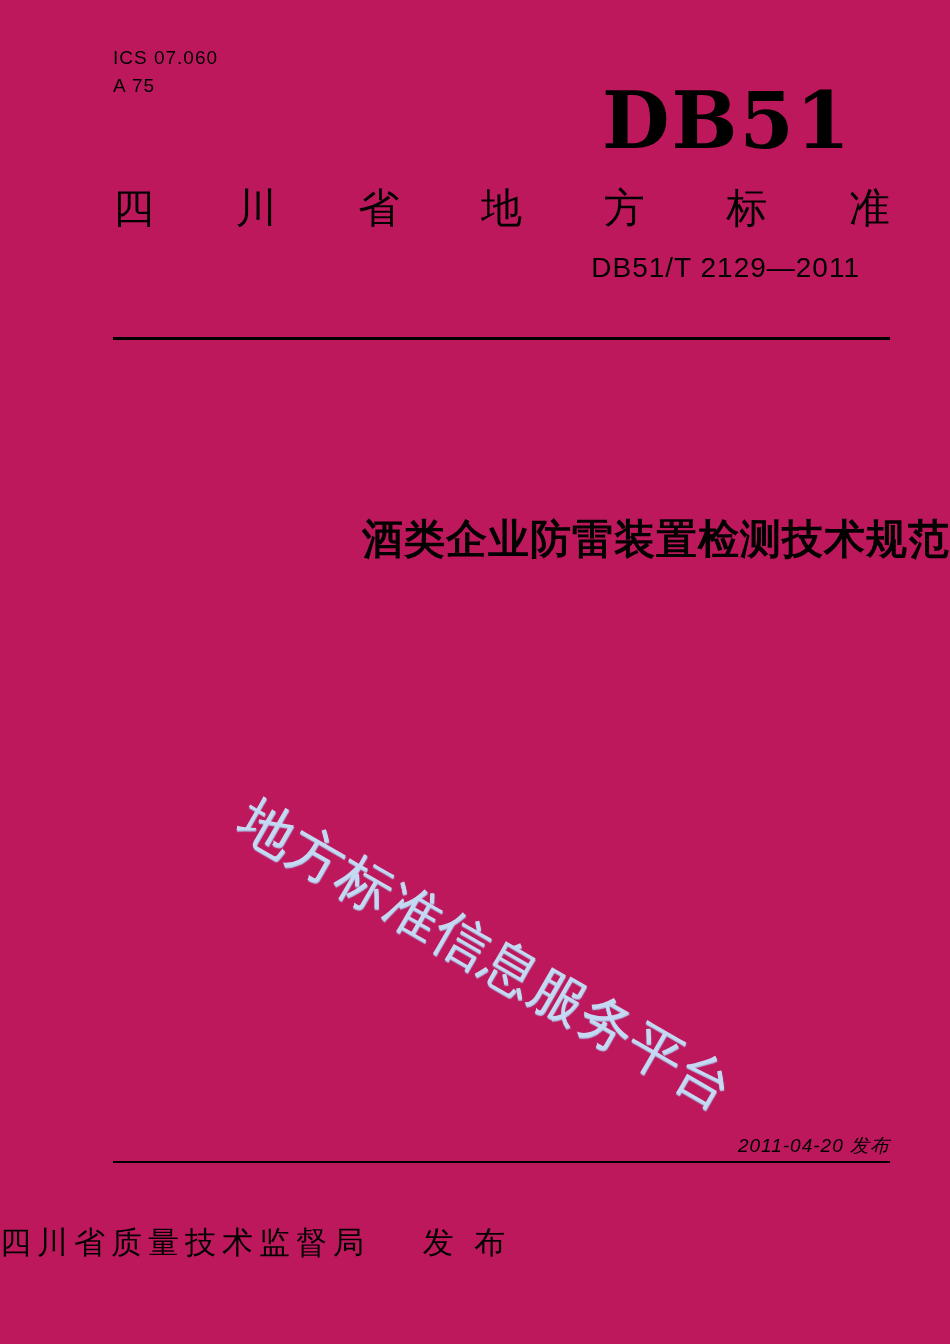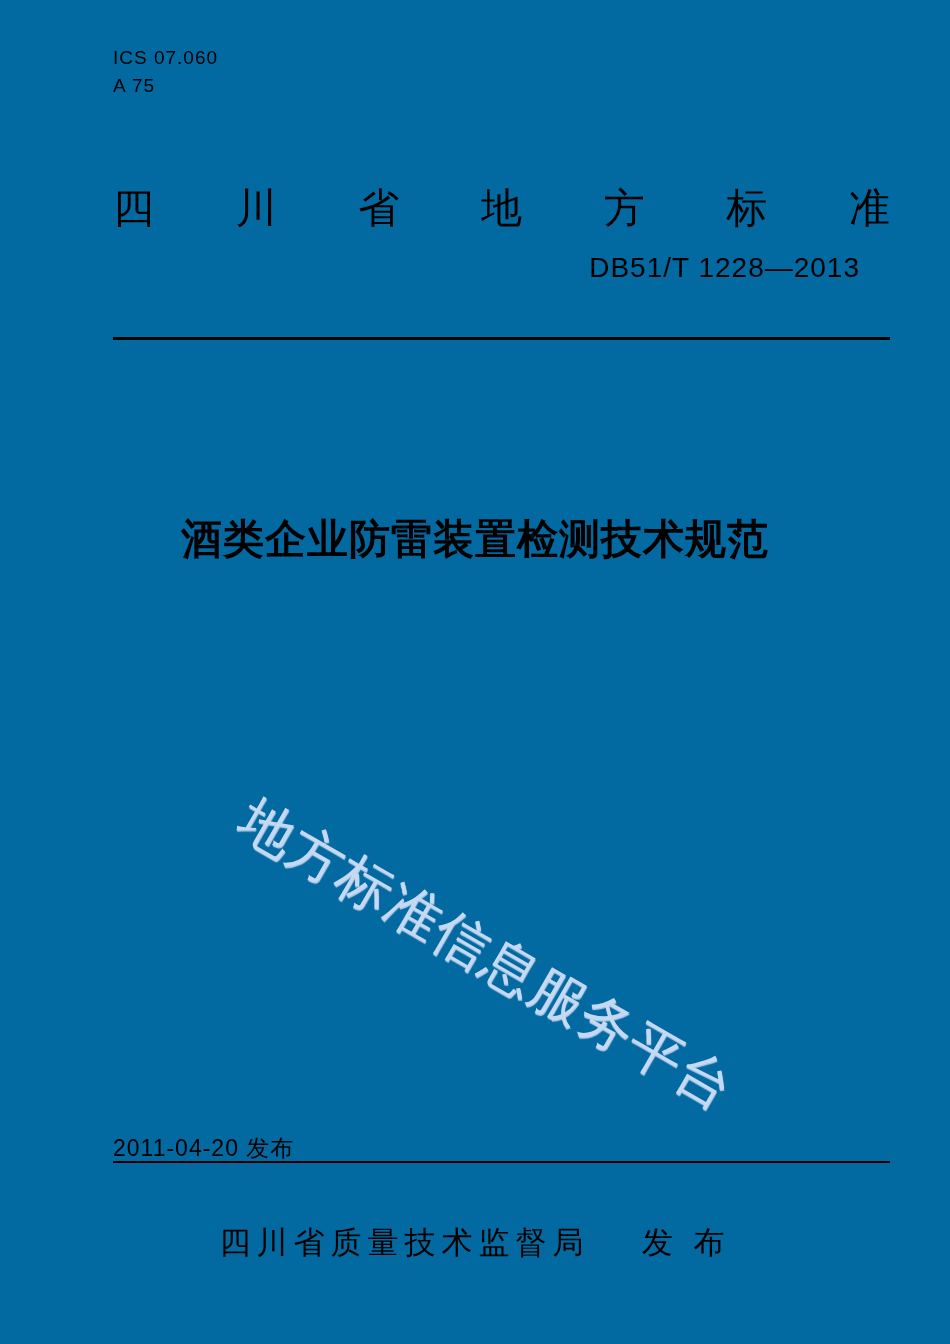--- a/index.html
+++ b/index.html
@@ -5,21 +5,21 @@
   * { margin: 0; padding: 0; box-sizing: border-box; }
   html, body { background: #ffffff; }
   body {
     font-family: "Liberation Sans", sans-serif;
     color: #000000;
   }
   .page {
     position: relative;
     width: 950px;
     height: 1344px;
-    background: #0369a1;
+    background: #be185d;
     overflow: hidden;
     margin: 0 auto;
   }
   .ics-block {
     position: absolute;
     left: 113px;
     top: 44px;
     font-size: 19px;
     line-height: 28px;
     letter-spacing: 1px;
@@ -58,21 +58,21 @@
     top: 337px;
     width: 777px;
     height: 3px;
     background: #000000;
   }
   .doc-title {
     position: absolute;
     left: 0;
     top: 512px;
     width: 950px;
-    text-align: center;
+    text-align: right;
     font-size: 41px;
     font-weight: bold;
     letter-spacing: 1px;
   }
   .watermark {
     position: absolute;
     left: 175px;
     top: 918px;
     width: 622px;
     text-align: center;
@@ -84,67 +84,68 @@
     color: #c6d9f2;
     text-shadow: 1px 1px 1px #aecbec;
     pointer-events: none;
   }
   .dates-row {
     position: absolute;
     left: 113px;
     top: 1133px;
     width: 777px;
     display: flex;
-    justify-content: space-between;
-    font-size: 23px;
+    justify-content: flex-end;
+    font-size: 19px;
     letter-spacing: 1px;
+    font-style: italic;
   }
   .date-item { white-space: nowrap; }
   .rule-bottom {
     position: absolute;
     left: 113px;
     top: 1161px;
     width: 777px;
     height: 2px;
     background: #000000;
   }
   .publisher-row {
     position: absolute;
     left: 0;
     top: 1222px;
     width: 950px;
-    text-align: center;
     font-size: 31px;
     letter-spacing: 6px;
     white-space: nowrap;
   }
   .publish-label { margin-left: 38px; }
 </style>
 </head>
 <body>
 
 <div class="page">
 
   <div class="ics-block">
     <div>ICS 07.060</div>
     <div>A 75</div>
   </div>
 
+  <div class="logo">DB51</div>
 
   <div class="standard-type-row">
       <span>四</span>
       <span>川</span>
       <span>省</span>
       <span>地</span>
       <span>方</span>
       <span>标</span>
       <span>准</span>
     </div>
 
-  <div class="standard-number">DB51/T 1228—2013</div>
+  <div class="standard-number">DB51/T 2129—2011</div>
 
   <div class="rule-top"></div>
 
   <div class="doc-title">酒类企业防雷装置检测技术规范</div>
 
   <div class="watermark">地方标准信息服务平台</div>
 
   <div class="dates-row">
     <div class="date-item">
       <span>2011-04-20</span>

